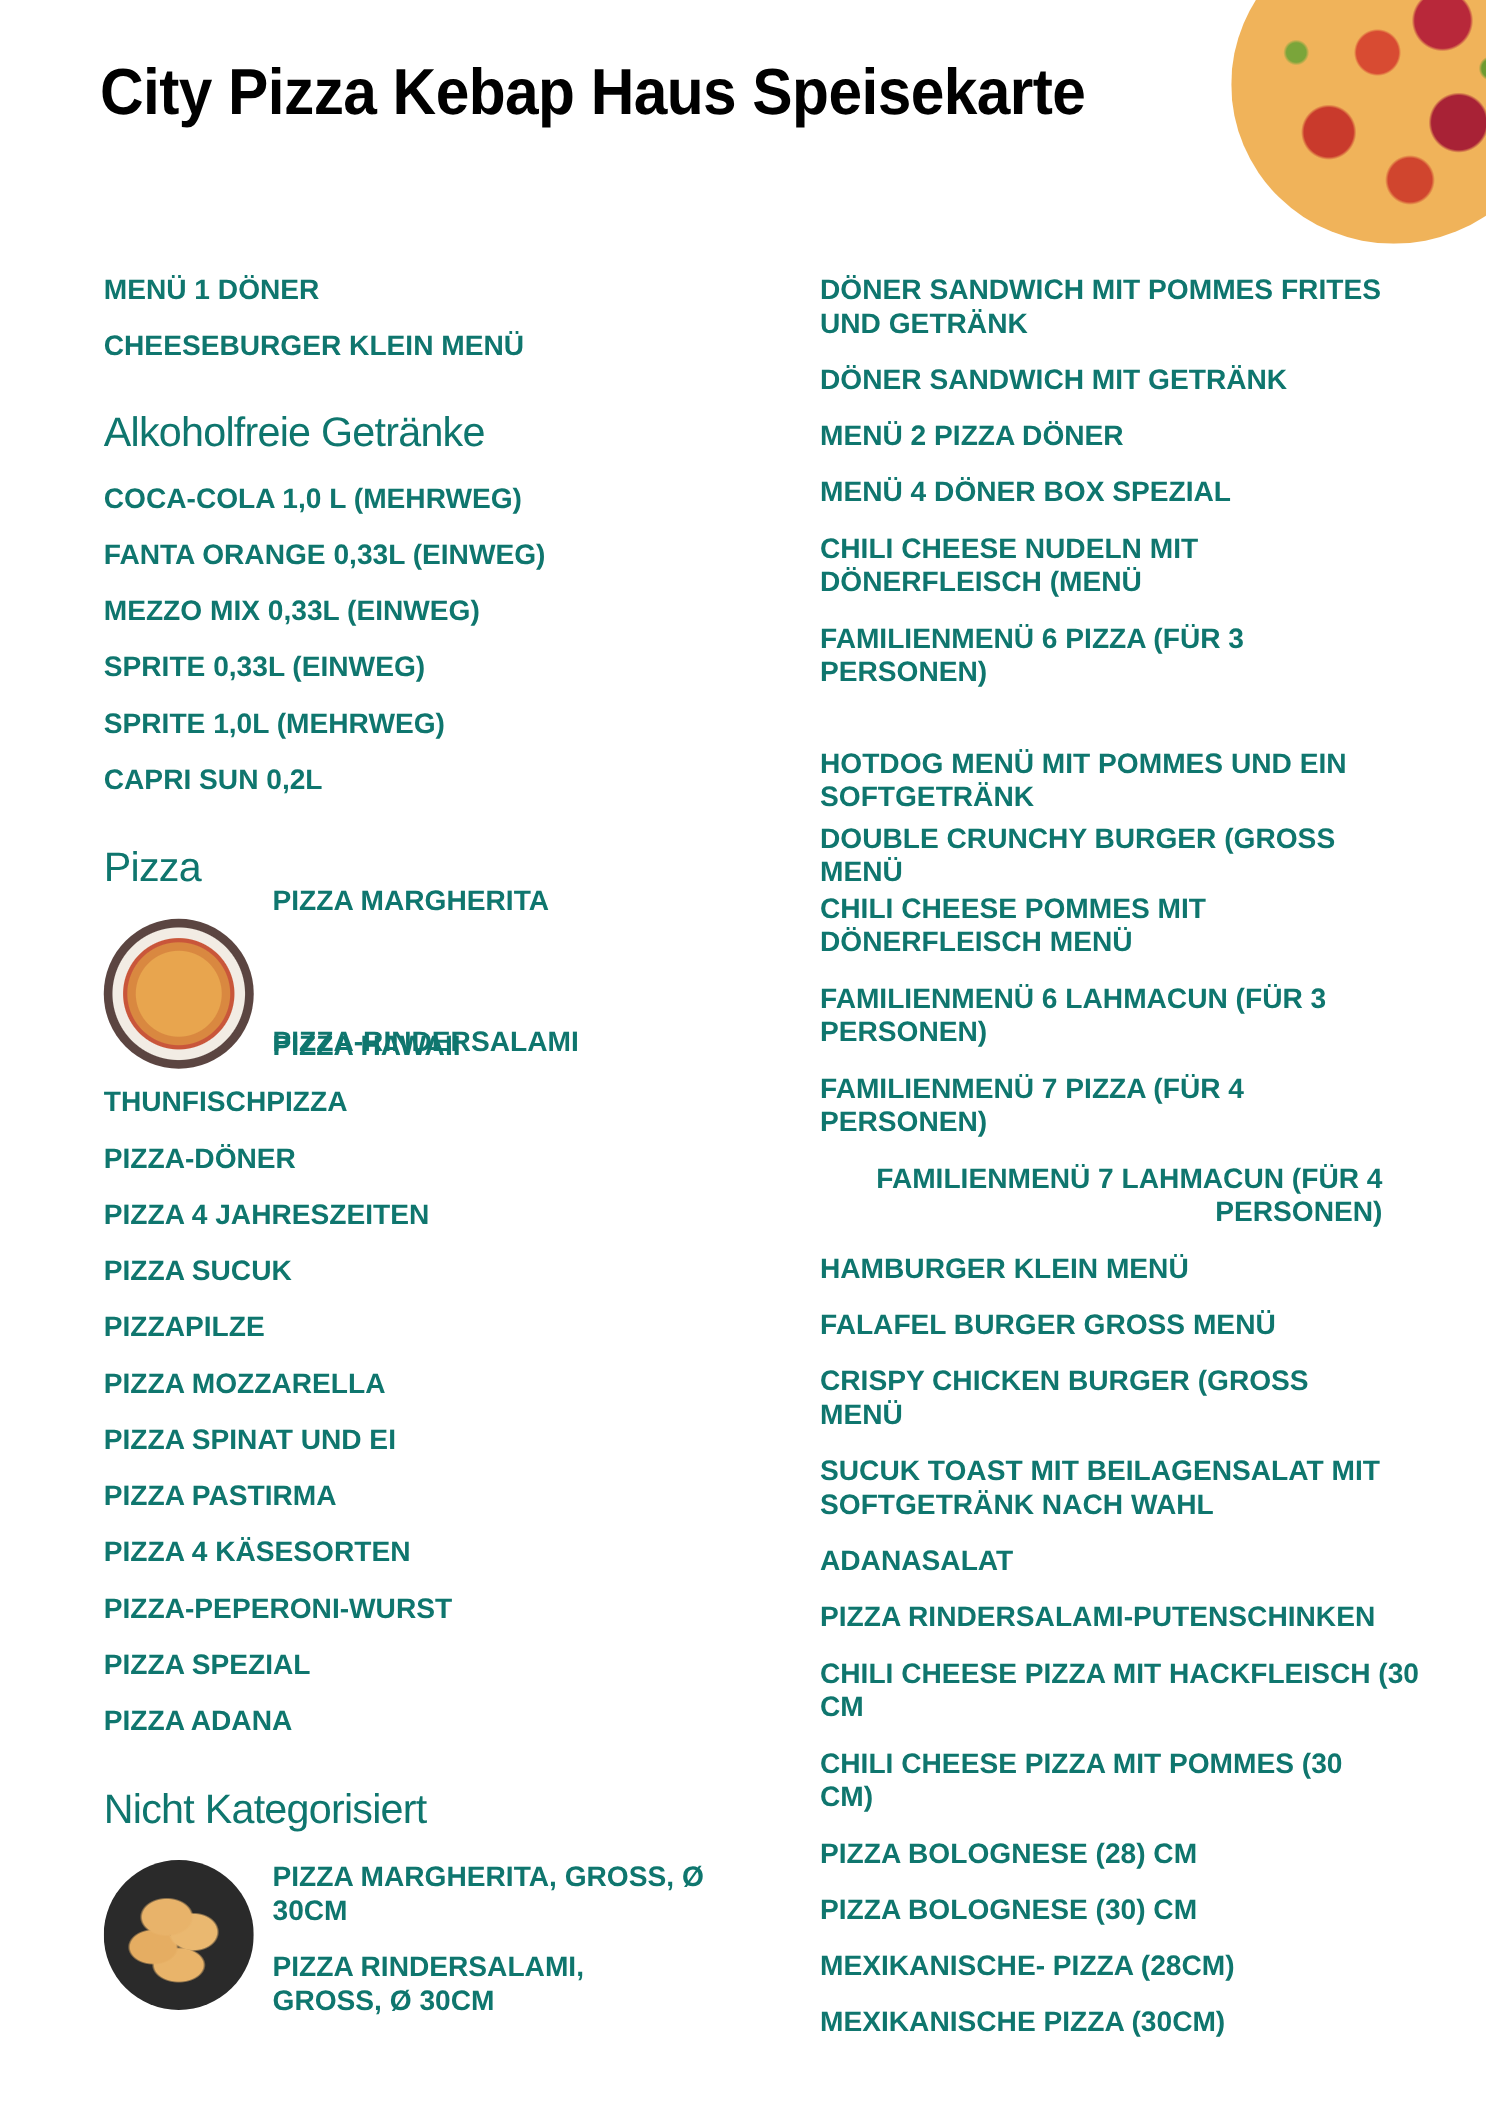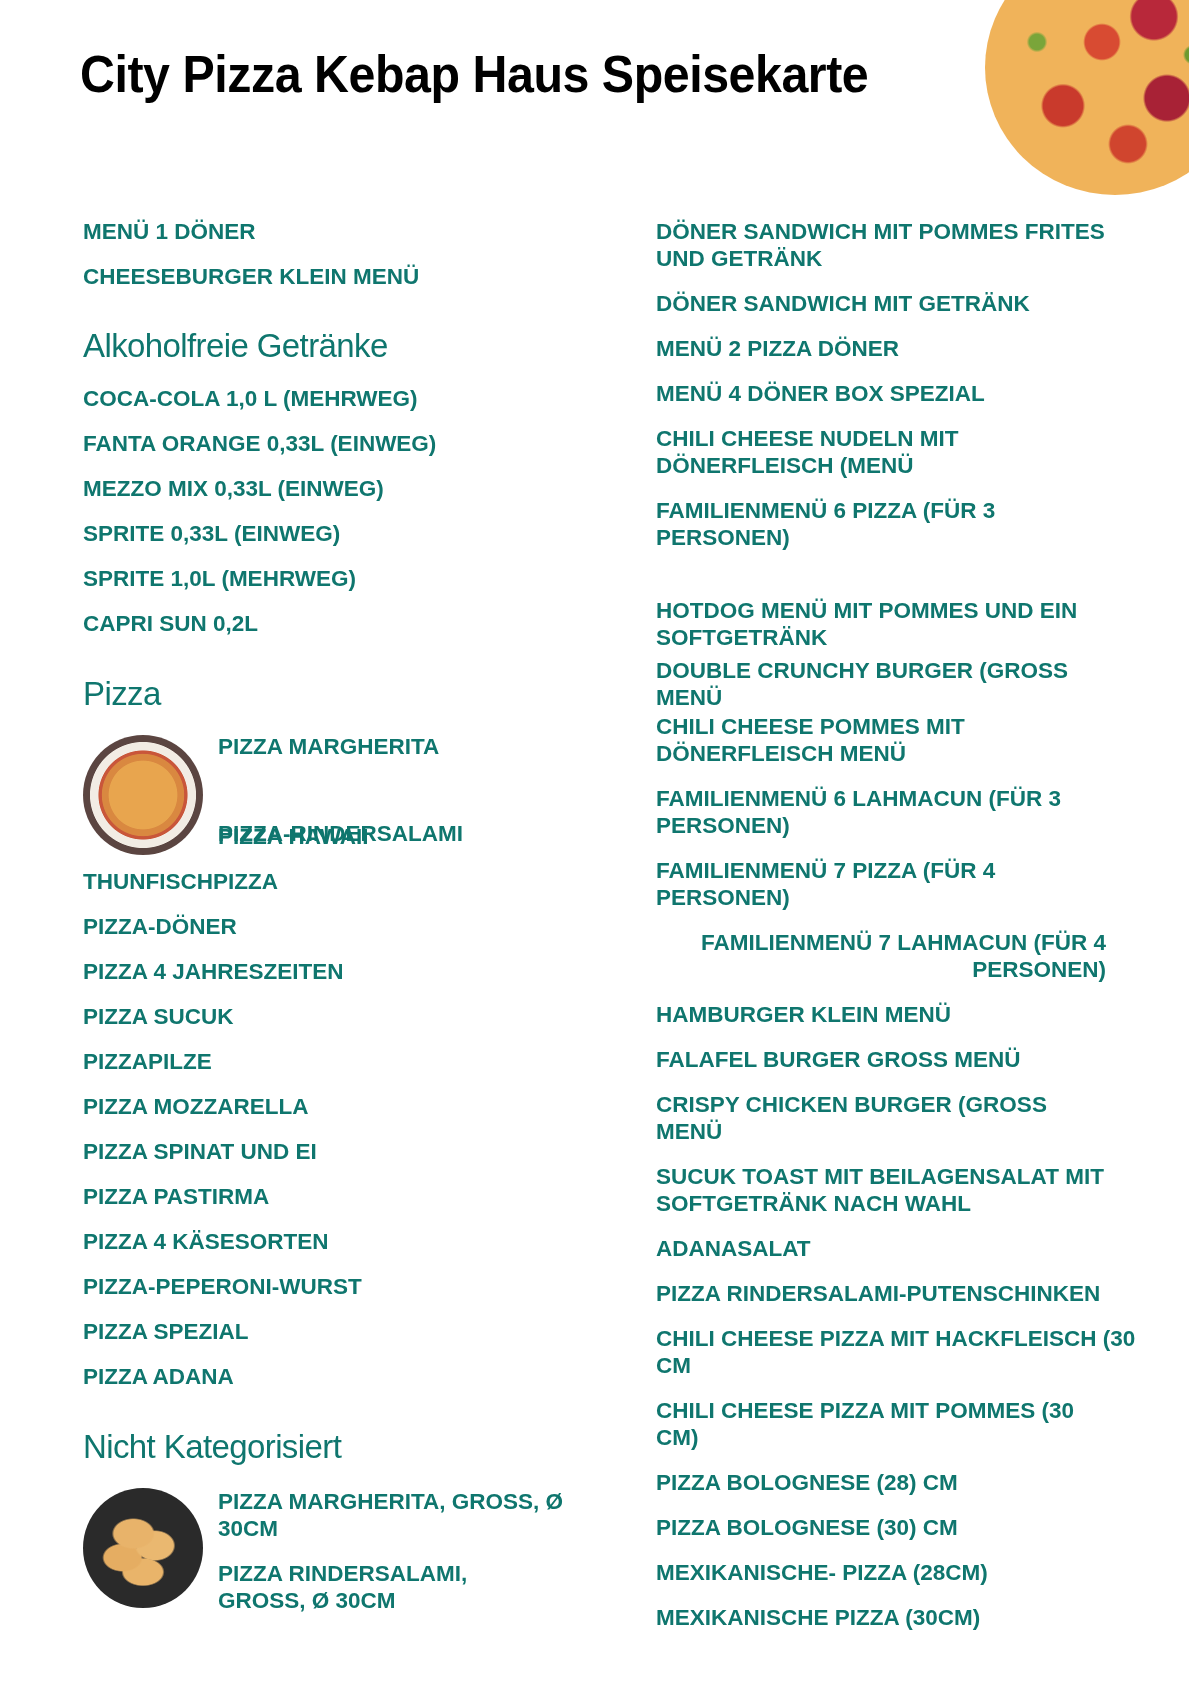--- a/index.html
+++ b/index.html
@@ -66,21 +66,21 @@
   <h2 class="cat" style="top:327px;">Alkoholfreie Getränke</h2>
   <p class="item" style="top:385px;">COCA-COLA 1,0 L (MEHRWEG)</p>
   <p class="item" style="top:430px;">FANTA ORANGE 0,33L (EINWEG)</p>
   <p class="item" style="top:475px;">MEZZO MIX 0,33L (EINWEG)</p>
   <p class="item" style="top:520px;">SPRITE 0,33L (EINWEG)</p>
   <p class="item" style="top:565px;">SPRITE 1,0L (MEHRWEG)</p>
   <p class="item" style="top:610px;">CAPRI SUN 0,2L</p>
 
   <h2 class="cat" style="top:675px;text-align:right;">Pizza</h2>
   <div class="thumb thumb-pizza" style="left:0; top:735px;"></div>
-  <p class="item" style="top:733px; left:135px;">PIZZA MARGHERITA</p>
+  <p class="item" style="top:707px; left:135px;">PIZZA MARGHERITA</p>
   <p class="item" style="top:820px; left:135px;">PIZZA-RINDERSALAMI</p>
   <p class="item" style="top:823px; left:135px;">PIZZA HAWAII</p>
   <p class="item" style="top:868px;">THUNFISCHPIZZA</p>
   <p class="item" style="top:913px;">PIZZA-DÖNER</p>
   <p class="item" style="top:958px;">PIZZA 4 JAHRESZEITEN</p>
   <p class="item" style="top:1003px;">PIZZA SUCUK</p>
   <p class="item" style="top:1048px;">PIZZAPILZE</p>
   <p class="item" style="top:1093px;">PIZZA MOZZARELLA</p>
   <p class="item" style="top:1138px;">PIZZA SPINAT UND EI</p>
   <p class="item" style="top:1183px;">PIZZA PASTIRMA</p>

